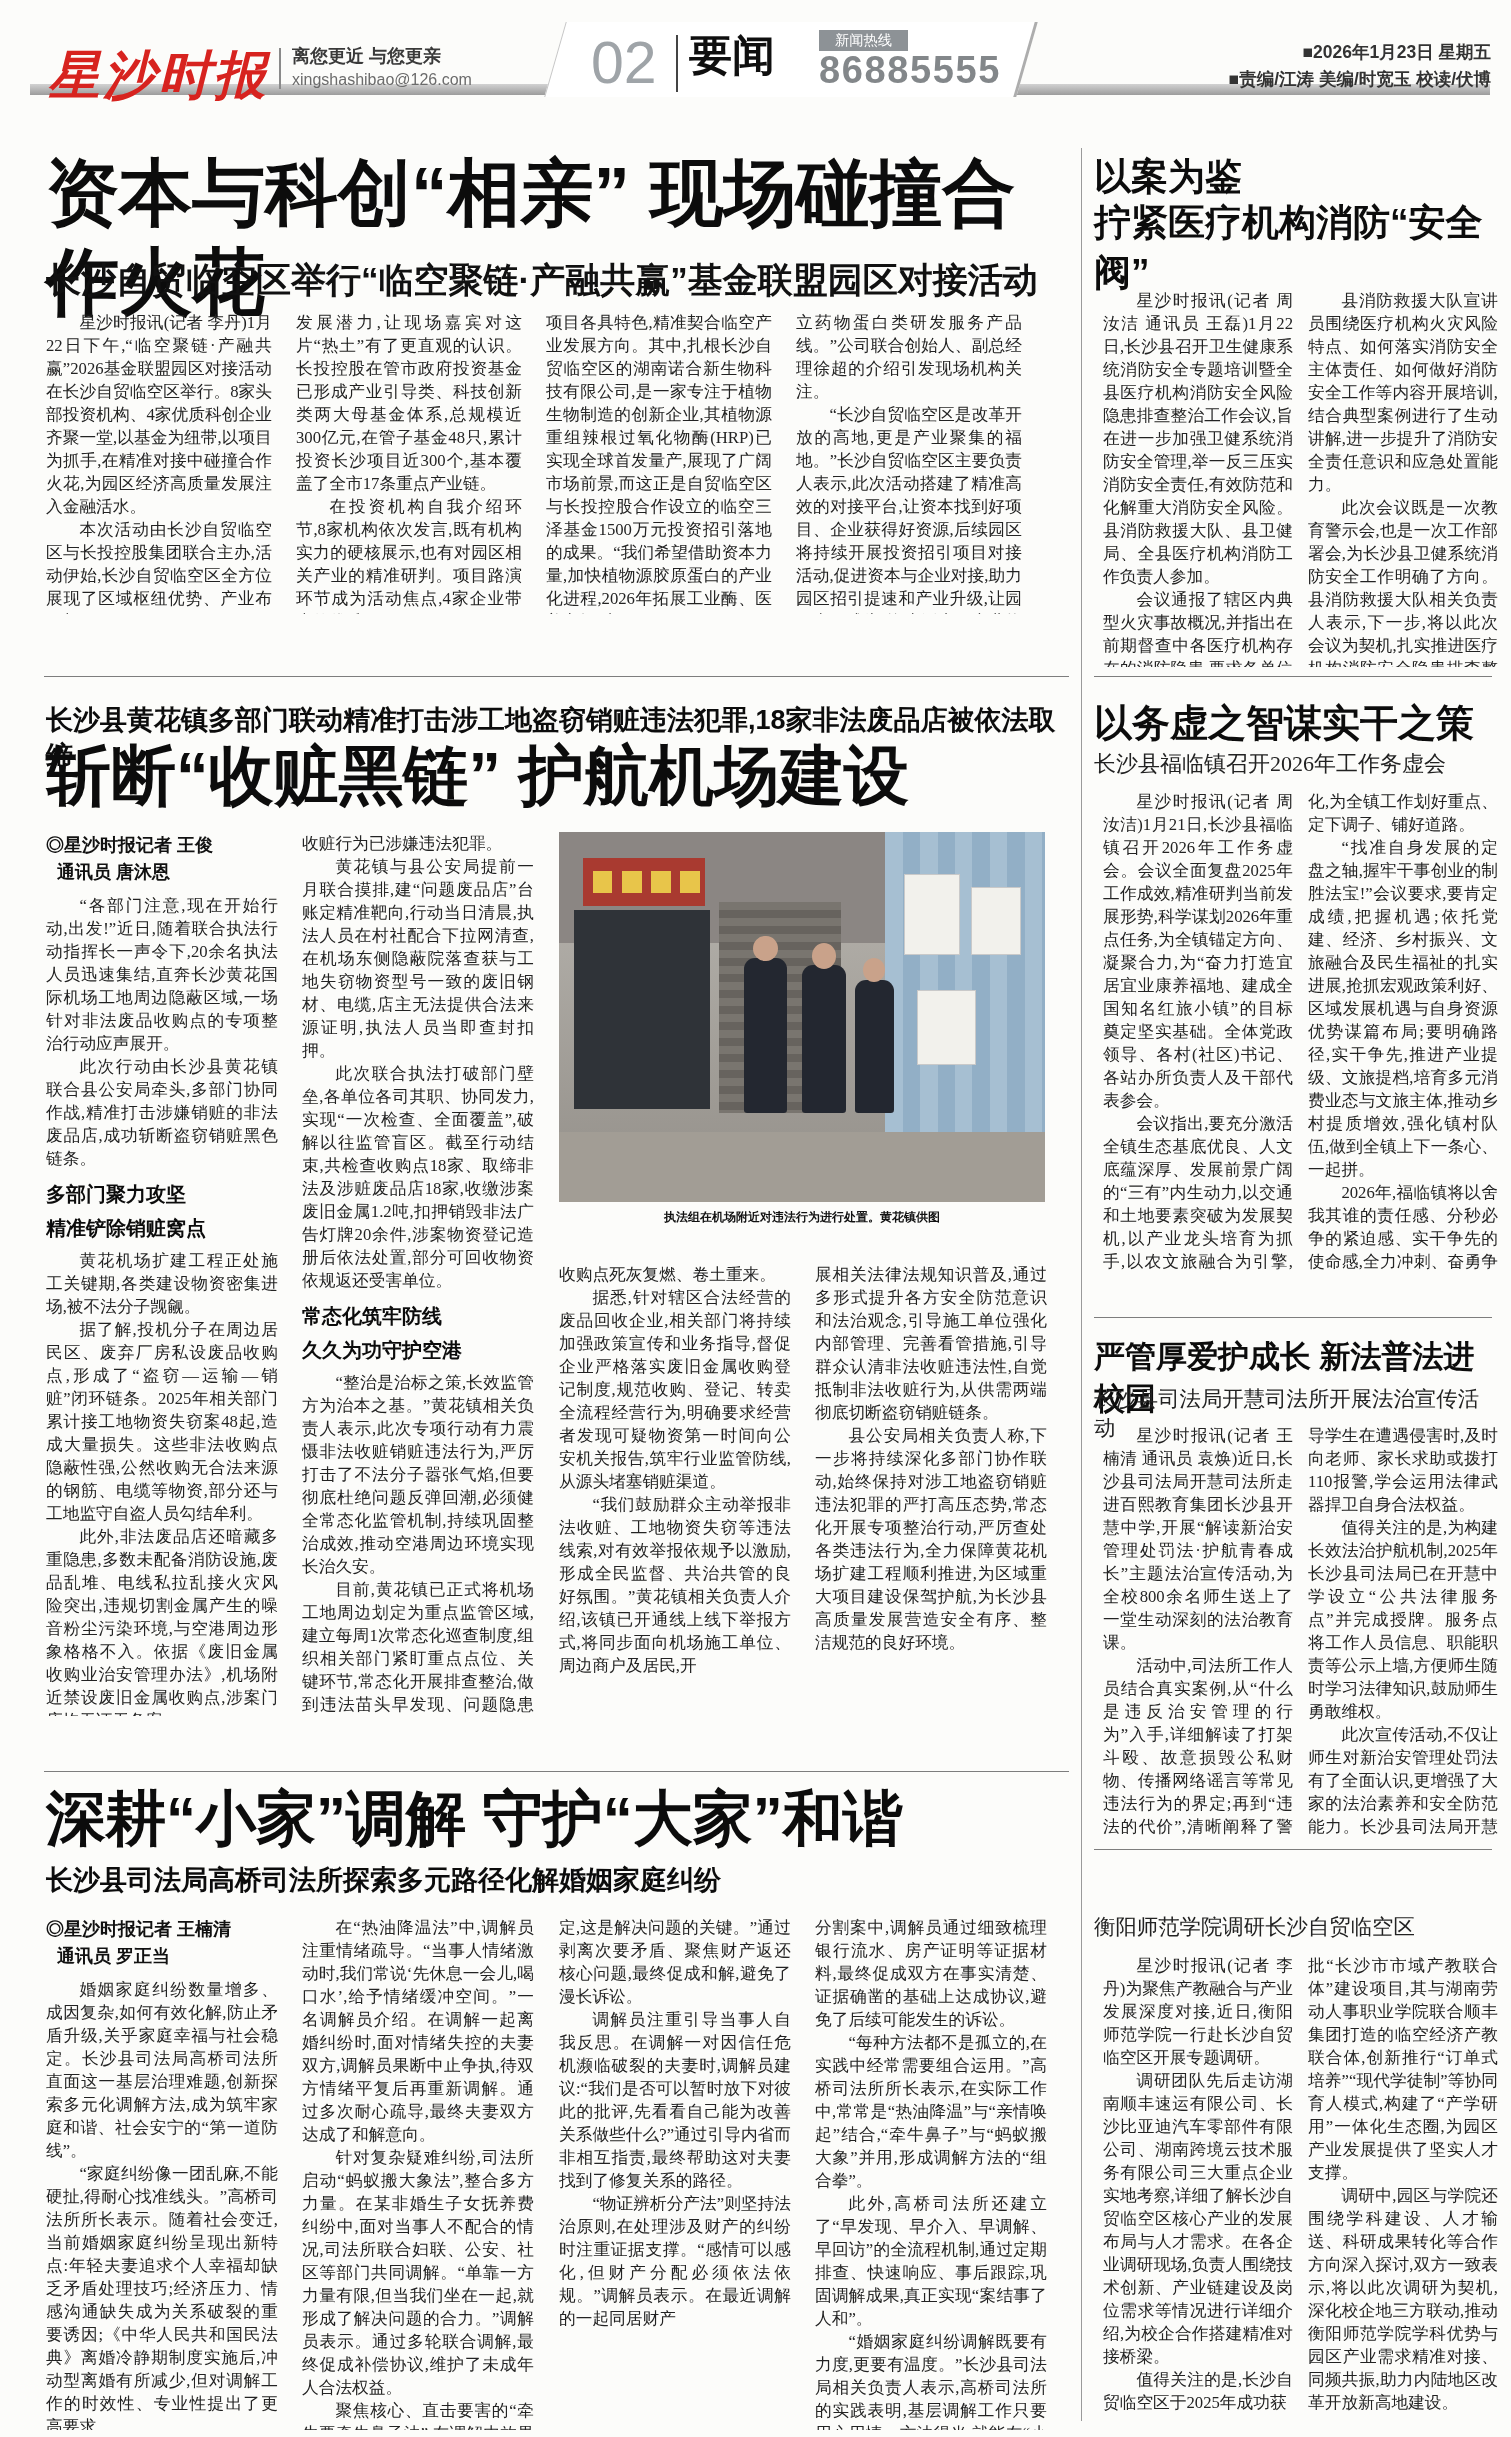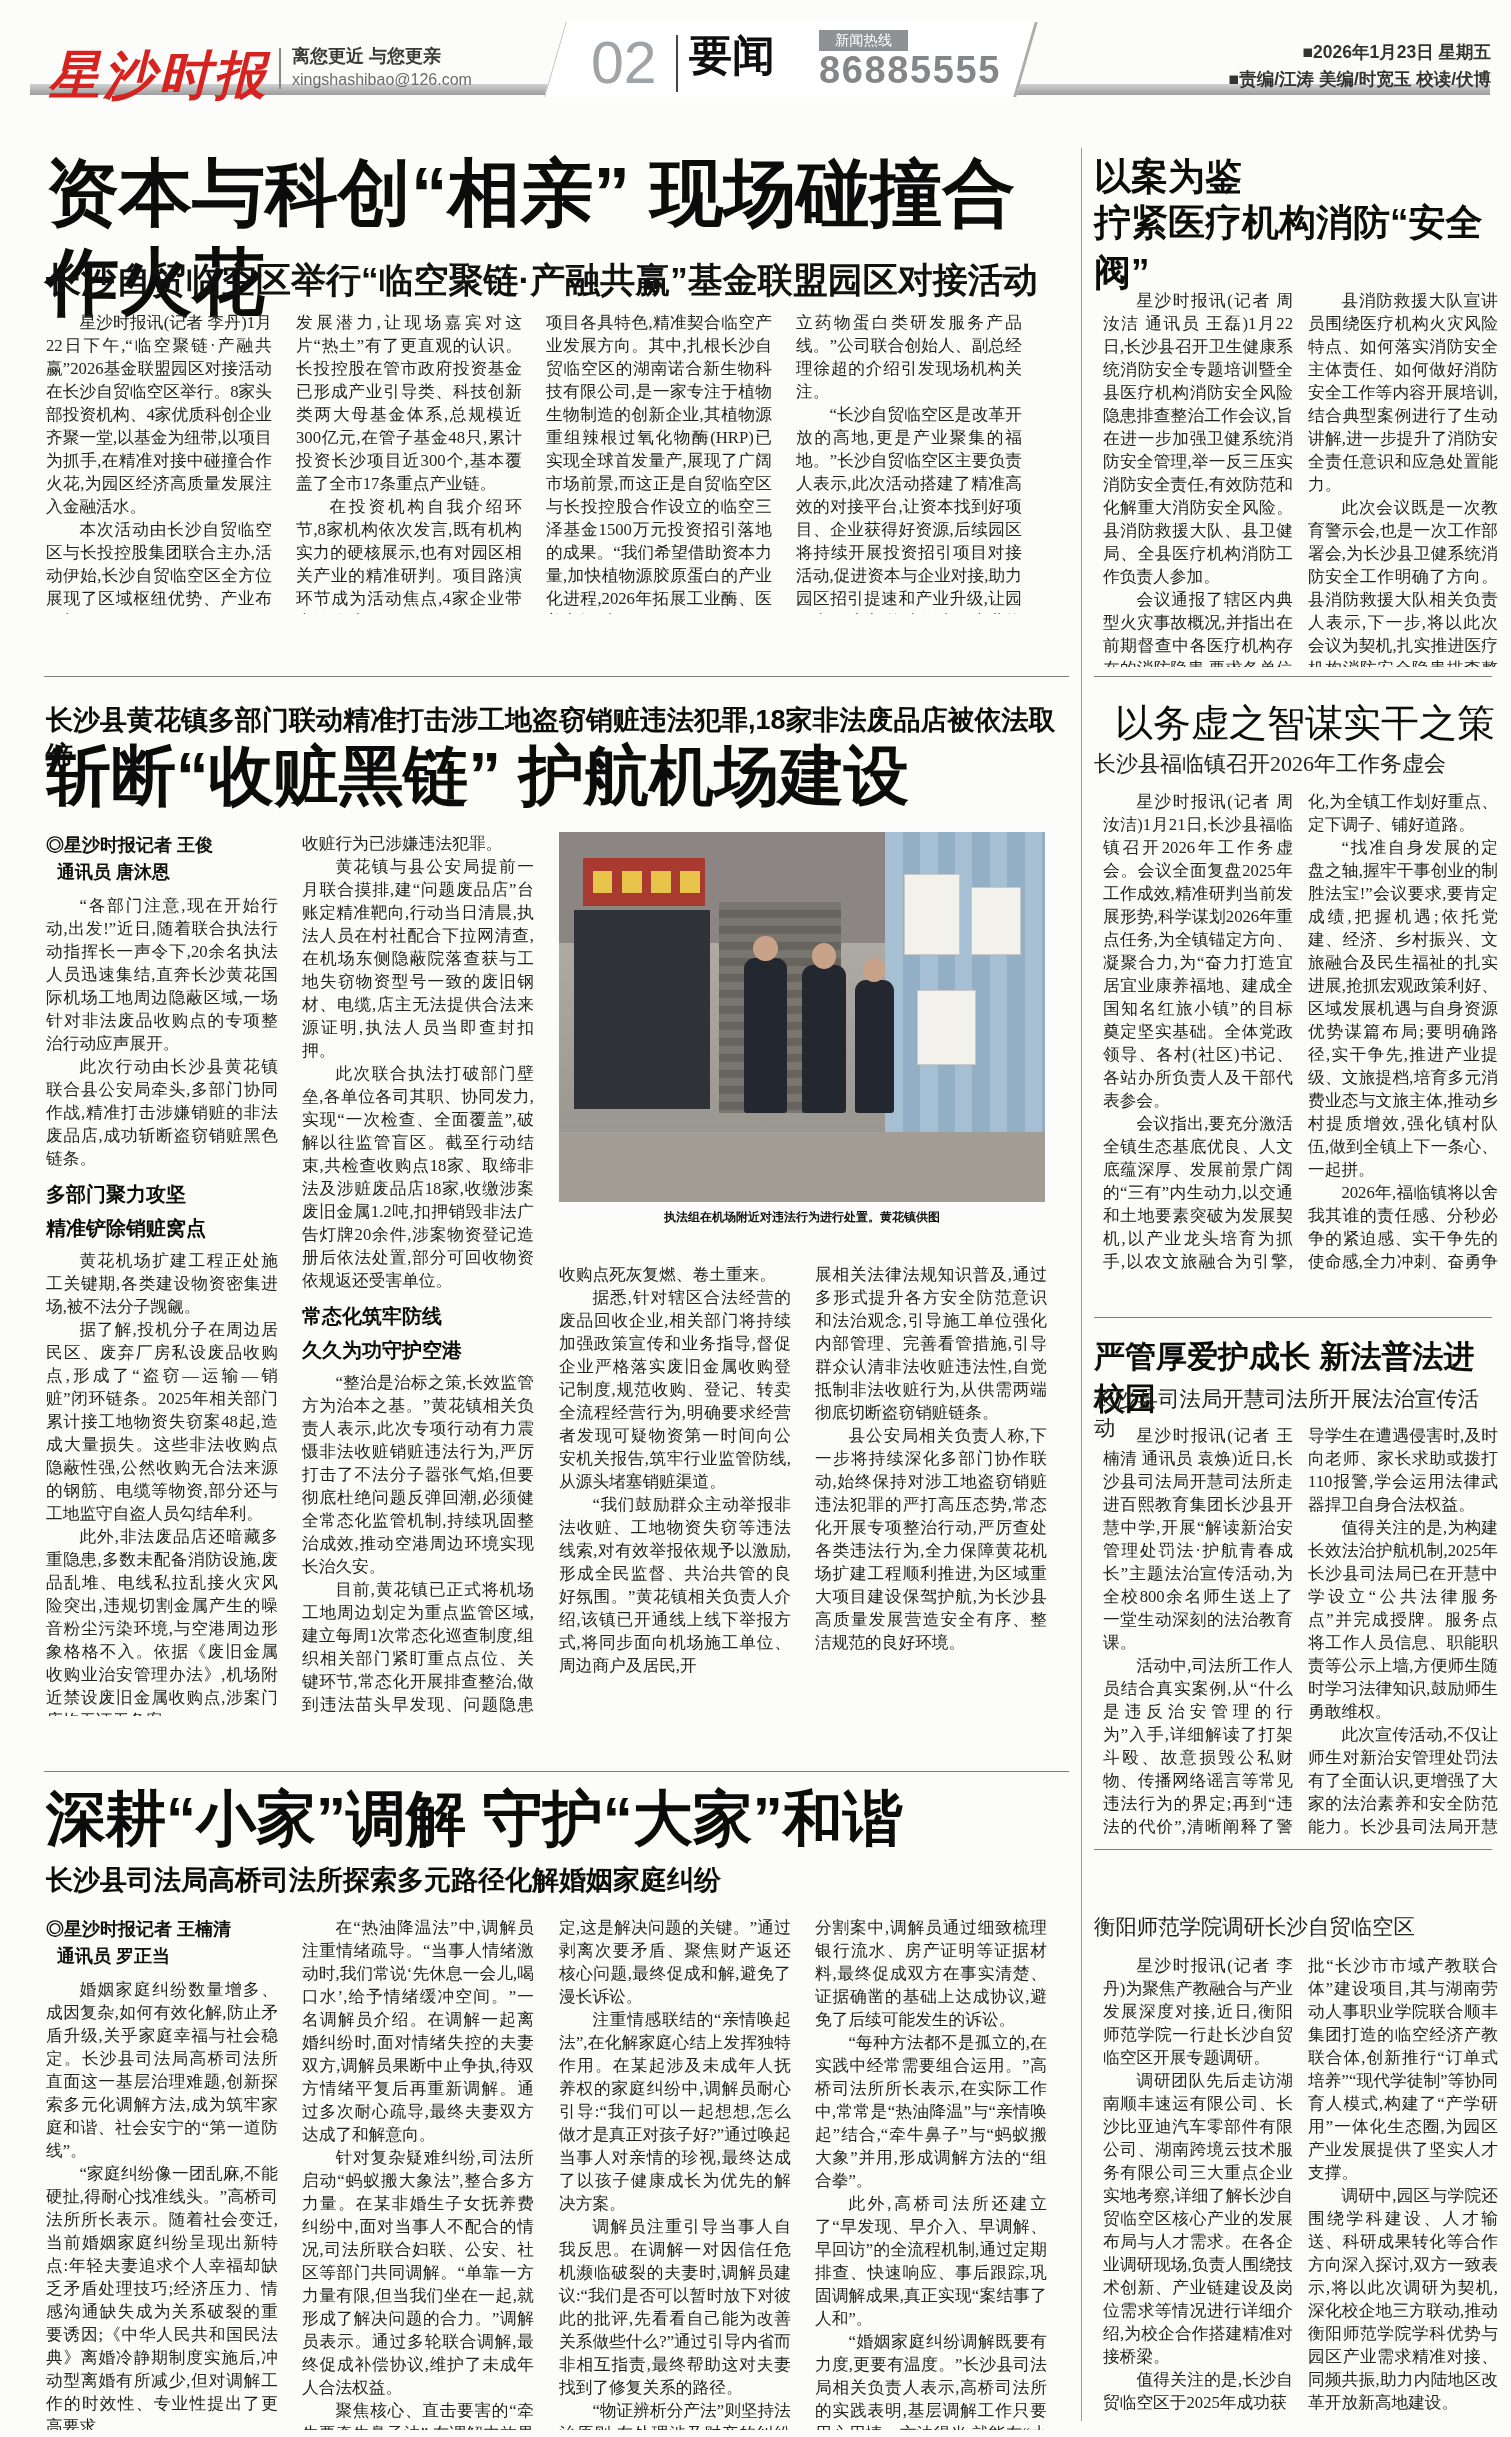--- a/index.html
+++ b/index.html
@@ -166,21 +166,21 @@
   <div class="col" style="left:559px;top:1263px;width:232px;height:452px;">
       <p class="c">收购点死灰复燃、卷土重来。</p>
       <p>据悉,针对辖区合法经营的废品回收企业,相关部门将持续加强政策宣传和业务指导,督促企业严格落实废旧金属收购登记制度,规范收购、登记、转卖全流程经营行为,明确要求经营者发现可疑物资第一时间向公安机关报告,筑牢行业监管防线,从源头堵塞销赃渠道。</p>
       <p>“我们鼓励群众主动举报非法收赃、工地物资失窃等违法线索,对有效举报依规予以激励,形成全民监督、共治共管的良好氛围。”黄花镇相关负责人介绍,该镇已开通线上线下举报方式,将同步面向机场施工单位、周边商户及居民,开</p>
     </div>
   <div class="col" style="left:815px;top:1263px;width:232px;height:452px;">
       <p class="c">展相关法律法规知识普及,通过多形式提升各方安全防范意识和法治观念,引导施工单位强化内部管理、完善看管措施,引导群众认清非法收赃违法性,自觉抵制非法收赃行为,从供需两端彻底切断盗窃销赃链条。</p>
       <p>县公安局相关负责人称,下一步将持续深化多部门协作联动,始终保持对涉工地盗窃销赃违法犯罪的严打高压态势,常态化开展专项整治行动,严厉查处各类违法行为,全力保障黄花机场扩建工程顺利推进,为区域重大项目建设保驾护航,为长沙县高质量发展营造安全有序、整洁规范的良好环境。</p>
     </div>
 
-  <div class="abs rtitle" style="left:1094px;top:698px;width:401px;font-size:38px;font-weight:400;text-align:right;">以务虚之智谋实干之策</div>
+  <div class="abs rtitle" style="left:1094px;top:698px;width:401px;font-size:38px;font-weight:700;">以务虚之智谋实干之策</div>
   <div class="abs rsub" style="left:1094px;top:749px;width:401px;font-size:22px;">长沙县福临镇召开2026年工作务虚会</div>
   <div class="col" style="left:1103px;top:790px;width:190px;height:484px;">
       <p>星沙时报讯(记者 周汝洁)1月21日,长沙县福临镇召开2026年工作务虚会。会议全面复盘2025年工作成效,精准研判当前发展形势,科学谋划2026年重点任务,为全镇锚定方向、凝聚合力,为“奋力打造宜居宜业康养福地、建成全国知名红旅小镇”的目标奠定坚实基础。全体党政领导、各村(社区)书记、各站办所负责人及干部代表参会。</p>
       <p>会议指出,要充分激活全镇生态基底优良、人文底蕴深厚、发展前景广阔的“三有”内生动力,以交通和土地要素突破为发展契机,以产业龙头培育为抓手,以农文旅融合为引擎,推动生态资源、人文资源向经济资源转</p>
     </div>
   <div class="col" style="left:1308px;top:790px;width:190px;height:484px;">
       <p class="c">化,为全镇工作划好重点、定下调子、铺好道路。</p>
       <p>“找准自身发展的定盘之轴,握牢干事创业的制胜法宝!”会议要求,要肯定成绩,把握机遇;依托党建、经济、乡村振兴、文旅融合及民生福祉的扎实进展,抢抓宏观政策利好、区域发展机遇与自身资源优势谋篇布局;要明确路径,实干争先,推进产业提级、文旅提档,培育多元消费业态与文旅主体,推动乡村提质增效,强化镇村队伍,做到全镇上下一条心、一起拼。</p>
       <p>2026年,福临镇将以舍我其谁的责任感、分秒必争的紧迫感、实干争先的使命感,全力冲刺、奋勇争先,奋力谱写福临镇高质量发展新篇章。</p>
     </div>
@@ -207,21 +207,20 @@
       <p>婚姻家庭纠纷数量增多、成因复杂,如何有效化解,防止矛盾升级,关乎家庭幸福与社会稳定。长沙县司法局高桥司法所直面这一基层治理难题,创新探索多元化调解方法,成为筑牢家庭和谐、社会安宁的“第一道防线”。</p>
       <p>“家庭纠纷像一团乱麻,不能硬扯,得耐心找准线头。”高桥司法所所长表示。随着社会变迁,当前婚姻家庭纠纷呈现出新特点:年轻夫妻追求个人幸福却缺乏矛盾处理技巧;经济压力、情感沟通缺失成为关系破裂的重要诱因;《中华人民共和国民法典》离婚冷静期制度实施后,冲动型离婚有所减少,但对调解工作的时效性、专业性提出了更高要求。</p>
     </div>
   <div class="col" style="left:302px;top:1916px;width:232px;height:514px;">
       <p>在“热油降温法”中,调解员注重情绪疏导。“当事人情绪激动时,我们常说‘先休息一会儿,喝口水’,给予情绪缓冲空间。”一名调解员介绍。在调解一起离婚纠纷时,面对情绪失控的夫妻双方,调解员果断中止争执,待双方情绪平复后再重新调解。通过多次耐心疏导,最终夫妻双方达成了和解意向。</p>
       <p>针对复杂疑难纠纷,司法所启动“蚂蚁搬大象法”,整合多方力量。在某非婚生子女抚养费纠纷中,面对当事人不配合的情况,司法所联合妇联、公安、社区等部门共同调解。“单靠一方力量有限,但当我们坐在一起,就形成了解决问题的合力。”调解员表示。通过多轮联合调解,最终促成补偿协议,维护了未成年人合法权益。</p>
       <p>聚焦核心、直击要害的“牵牛要牵牛鼻子法”,在调解中效果显著。在一起因婚内财产赠与引发的三方纠纷中,调解员明确指出:“法律对夫妻共同财产有明确规</p>
     </div>
   <div class="col" style="left:559px;top:1916px;width:232px;height:514px;">
       <p class="c">定,这是解决问题的关键。”通过剥离次要矛盾、聚焦财产返还核心问题,最终促成和解,避免了漫长诉讼。</p>
-      <p>注重情感联结的“亲情唤起法”,在化解家庭心结上发挥独特作用。在某起涉及未成年人抚养权的家庭纠纷中,调解员耐心引导:“我们可以一起想想,怎么做才是真正对孩子好?”通过唤起当事人对亲情的珍视,最终达成了以孩子健康成长为优先的解决方案。</p>
       <p>调解员注重引导当事人自我反思。在调解一对因信任危机濒临破裂的夫妻时,调解员建议:“我们是否可以暂时放下对彼此的批评,先看看自己能为改善关系做些什么?”通过引导内省而非相互指责,最终帮助这对夫妻找到了修复关系的路径。</p>
       <p>“物证辨析分产法”则坚持法治原则,在处理涉及财产的纠纷时注重证据支撑。“感情可以感化,但财产分配必须依法依规。”调解员表示。在最近调解的一起同居财产</p>
     </div>
   <div class="col" style="left:815px;top:1916px;width:232px;height:514px;">
       <p class="c">分割案中,调解员通过细致梳理银行流水、房产证明等证据材料,最终促成双方在事实清楚、证据确凿的基础上达成协议,避免了后续可能发生的诉讼。</p>
       <p>“每种方法都不是孤立的,在实践中经常需要组合运用。”高桥司法所所长表示,在实际工作中,常常是“热油降温”与“亲情唤起”结合,“牵牛鼻子”与“蚂蚁搬大象”并用,形成调解方法的“组合拳”。</p>
       <p>此外,高桥司法所还建立了“早发现、早介入、早调解、早回访”的全流程机制,通过定期排查、快速响应、事后跟踪,巩固调解成果,真正实现“案结事了人和”。</p>
       <p>“婚姻家庭纠纷调解既要有力度,更要有温度。”长沙县司法局相关负责人表示,高桥司法所的实践表明,基层调解工作只要用心用情、方法得当,就能在“小家”和睦与“大家”稳定之间架起坚实的桥梁。未来,该所将继续深化多元解纷机制建设,为推进基层社会治理现代化贡献更多力量。</p>
     </div>
 

